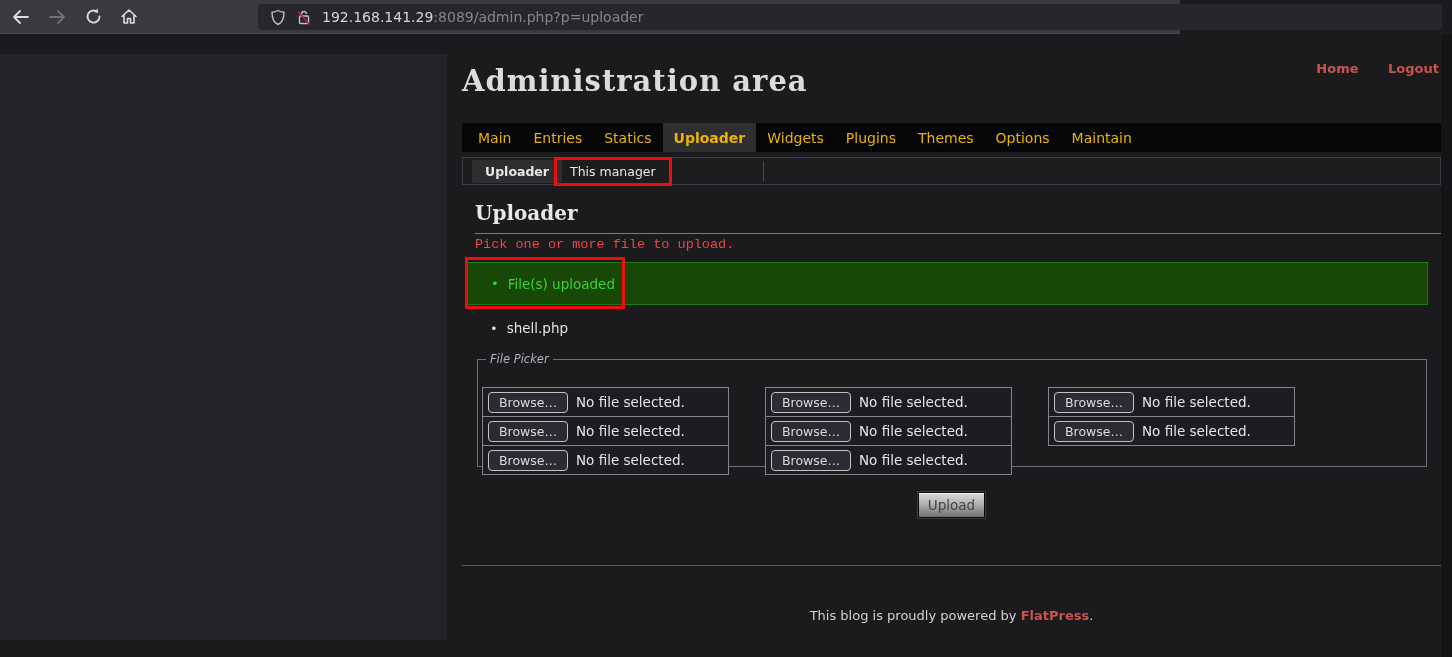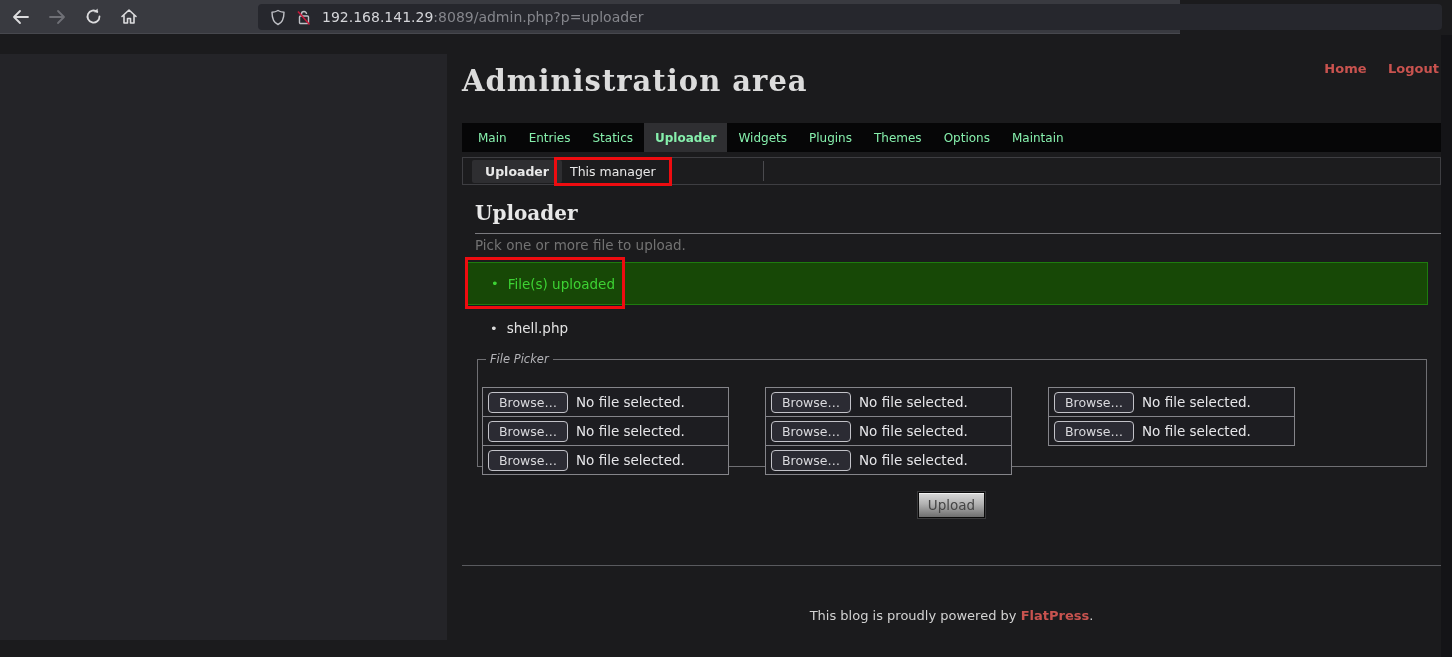--- a/index.html
+++ b/index.html
@@ -46,28 +46,28 @@
     position:absolute;left:462px;top:34px;width:979px;height:464px;
   }
   .page-title{
     position:absolute;left:0;top:30px;
     font-family:"DejaVu Serif","Liberation Serif",serif;
     font-weight:bold;font-size:29px;letter-spacing:1px;color:#dcdcdc;
   }
   .user-links{
     position:absolute;top:27px;right:2px;font-size:13px;font-weight:bold;
   }
-  .user-links a{color:var(--accent);text-decoration:none;margin-left:17px;cursor:pointer;}
+  .user-links a{color:var(--accent);text-decoration:none;margin-left:25px;cursor:pointer;}
   
   .navbar{
     position:absolute;left:0;top:89px;width:100%;height:29px;background:#060607;
     display:flex;align-items:stretch;padding-left:5px;
   }
   .navbar .nav-item{
-    display:flex;align-items:center;padding:7px 11px;color:#86efac;font-size:12px;
+    display:flex;align-items:center;padding:7px 11px;color:#eab308;font-size:14px;
     cursor:pointer;white-space:nowrap;
   }
   .navbar .nav-item.active{background:#2f2f32;font-weight:bold;}
   
   .subnav{
     position:absolute;left:0;top:123px;width:100%;height:28px;
     background:#1c1c1e;border:1px solid #3e3e42;
     display:flex;align-items:center;
   }
   .subtab{
@@ -81,21 +81,21 @@
   }
   .subnav .vsep{width:1px;height:20px;background:#4a4a4e;margin-left:3px;}
   
   .section-heading{
     position:absolute;left:13px;top:167px;width:calc(100% - 13px);
     font-family:"DejaVu Serif","Liberation Serif",serif;
     font-weight:bold;font-size:20px;color:#e8e8e8;
     border-bottom:1px solid #7a7a7e;padding-bottom:8px;
   }
   .pick-text{
-    position:absolute;left:13px;top:203px;font-size:13.5px;color:#737373;
+    position:absolute;left:13px;top:203px;font-size:13.5px;color:#ef4444;font-family:Liberation Mono, monospace;
   }
   .msg-bar{
     position:absolute;left:5px;top:228px;width:961px;height:43px;
     background:var(--success-bg);border:1px solid var(--success-border);
     display:flex;align-items:center;
   }
   .msg-item{
     color:var(--success-text);font-size:13.5px;padding-left:23px;
     display:flex;align-items:center;
   }

